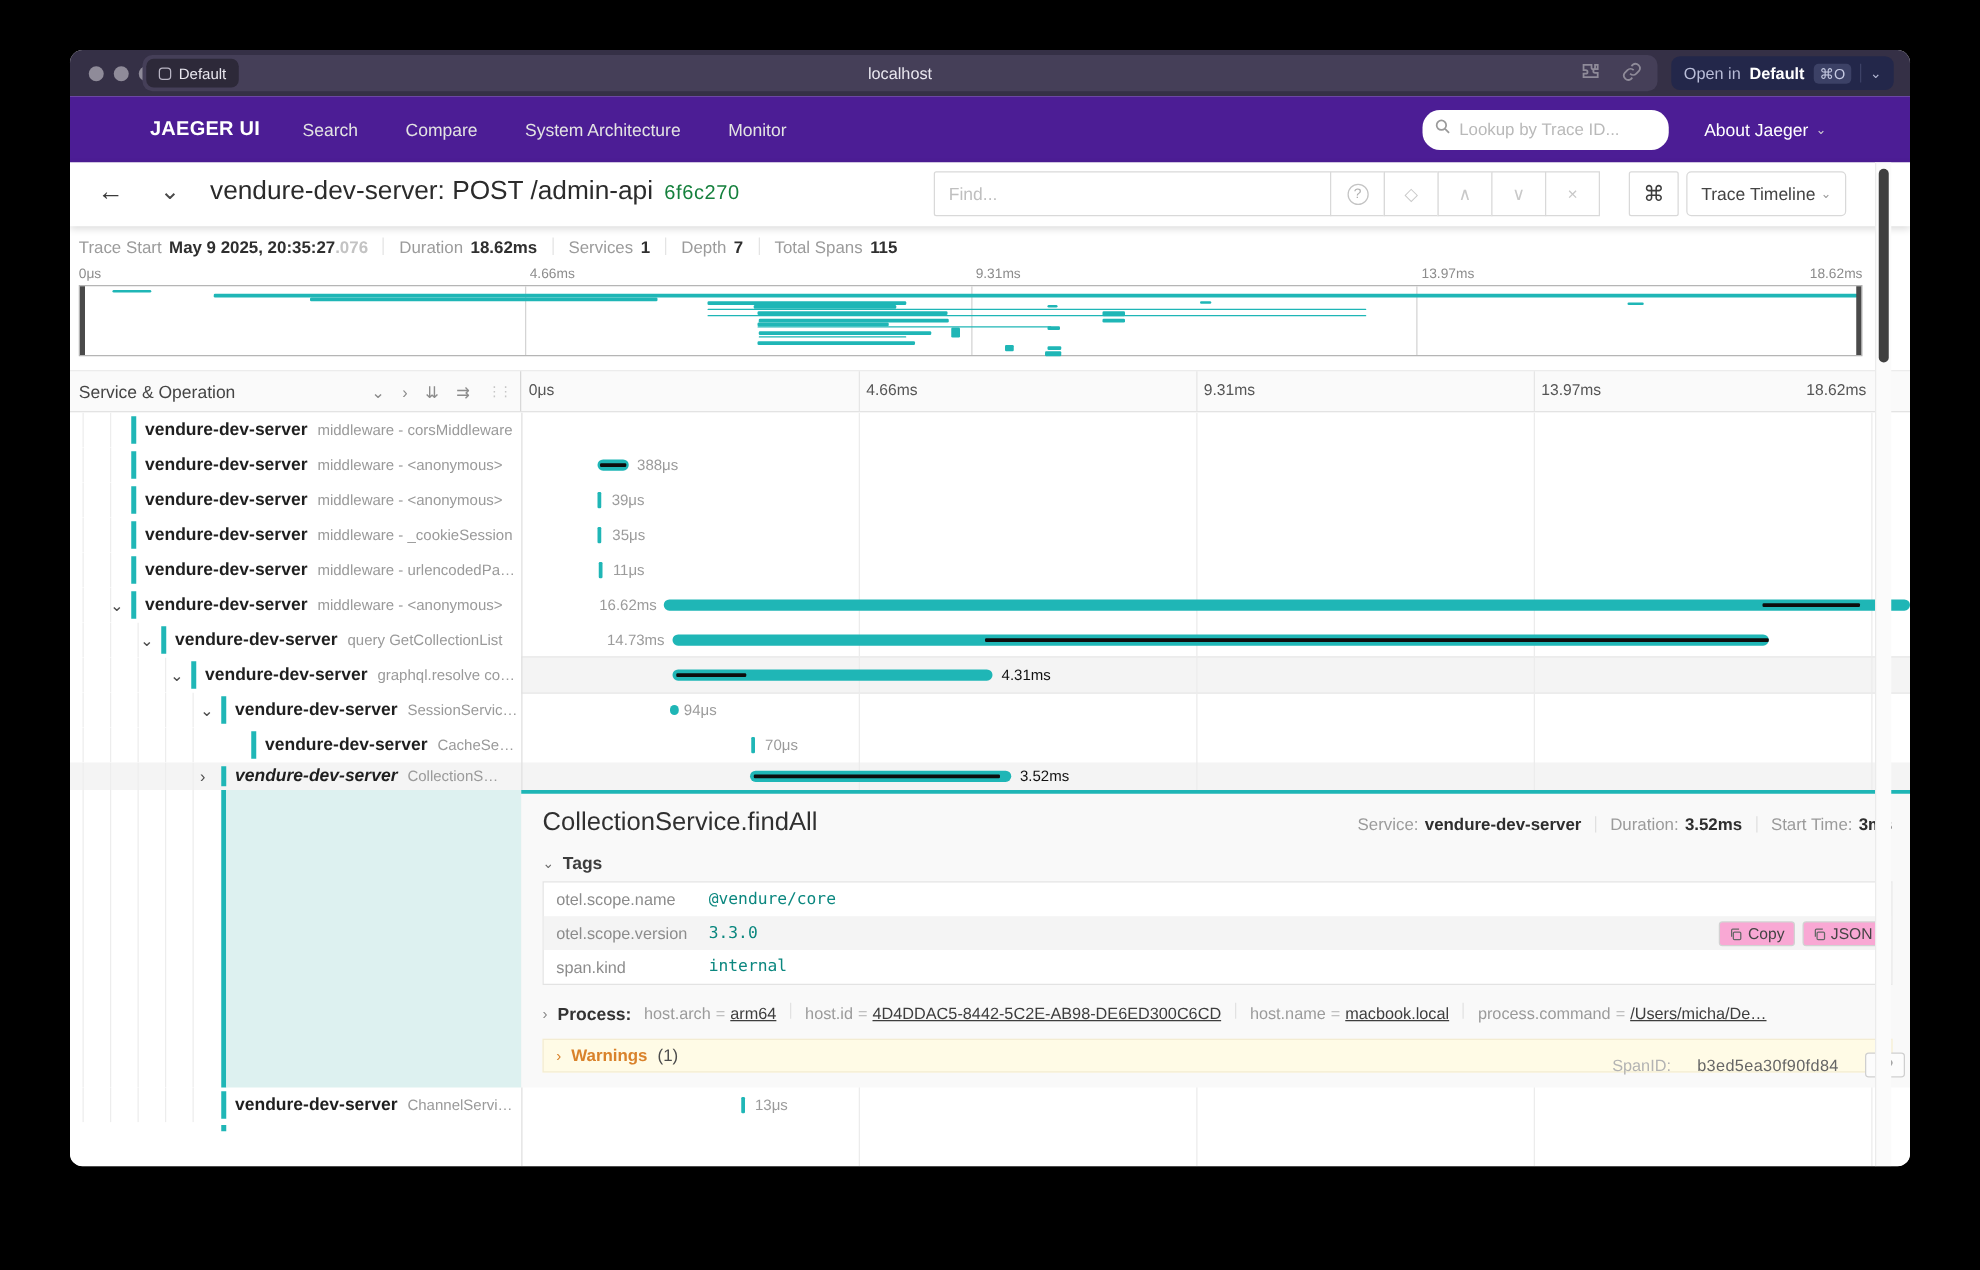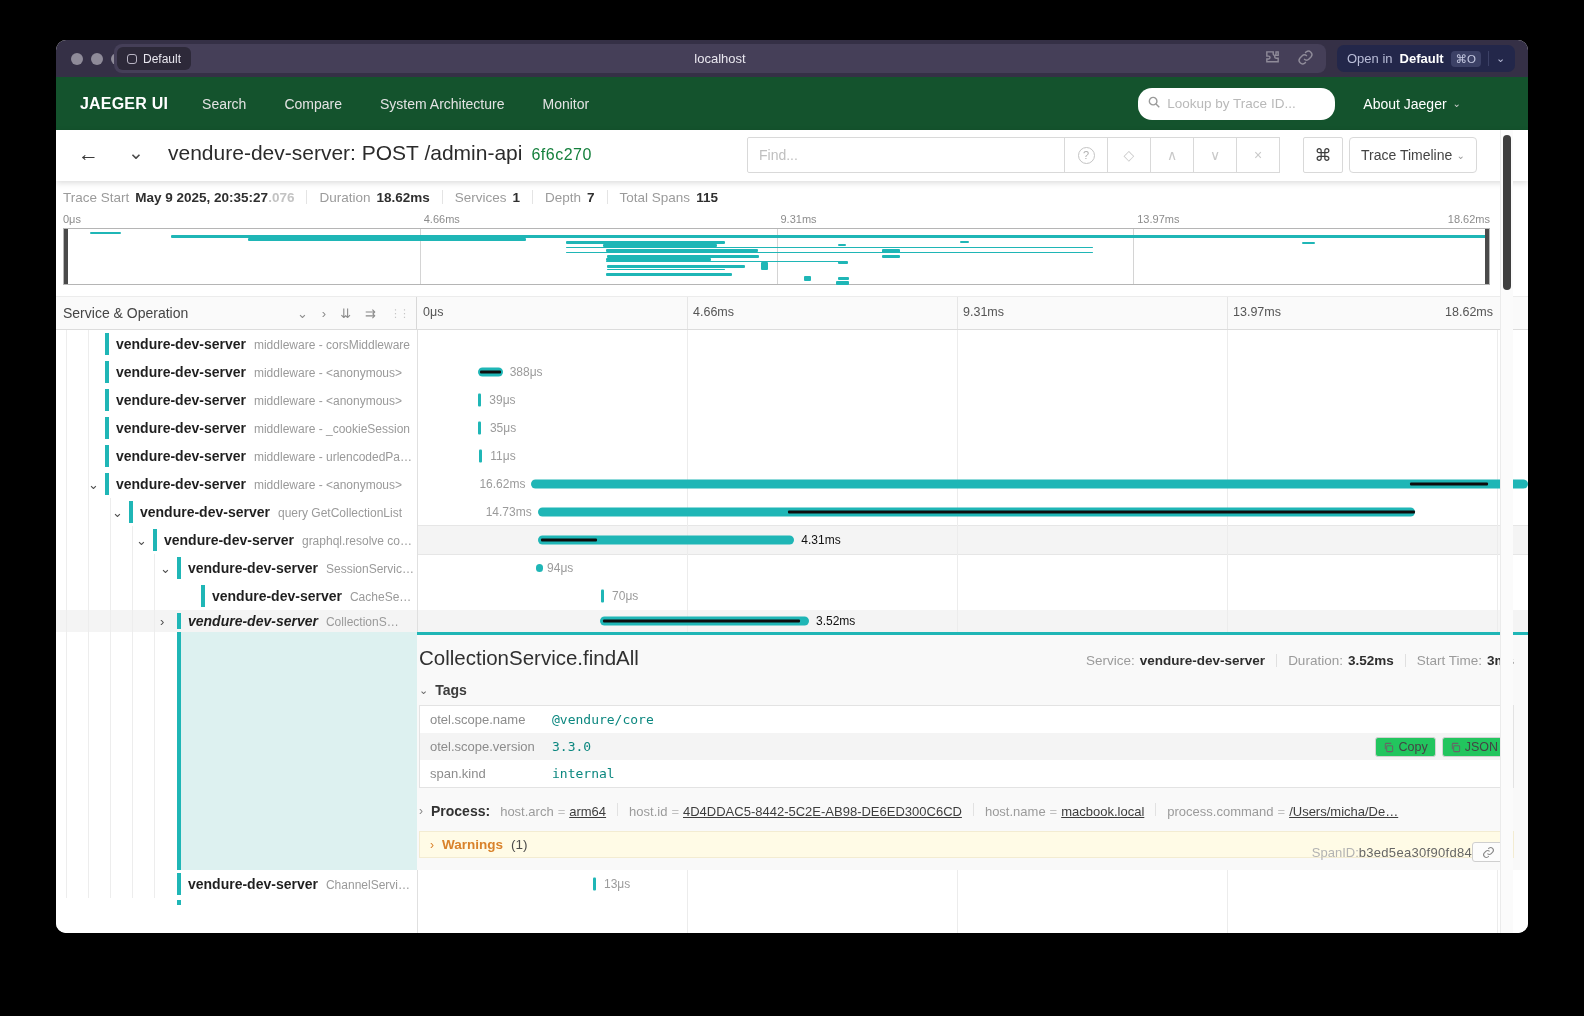--- a/index.html
+++ b/index.html
@@ -27,21 +27,21 @@
   .tb-icons{position:absolute;right:12px;top:5px;display:flex;gap:16px;align-items:center;}
   .tb-icons svg{display:block;}
   .openbtn{position:absolute;left:1281px;top:5px;height:27px;background:#23274a;border-radius:7px;display:flex;align-items:center;gap:7px;padding:0 10px;font-size:13px;}
   .openbtn .oi{color:#b9bdd8;}
   .openbtn .tg{color:#fff;font-weight:700;}
   .openbtn .sc{background:#3c4166;color:#c6cae2;border-radius:4px;padding:1px 5px;font-size:11.5px;}
   .openbtn .dv{width:1px;height:15px;background:#3c4166;}
   .openbtn .cv{color:#b9bdd8;font-size:11px;}
 
   
-  .navbar{position:absolute;left:0;top:37px;width:100%;height:53px;background:#14532d;display:flex;align-items:center;}
+  .navbar{position:absolute;left:0;top:37px;width:100%;height:53px;background:#4c1d95;display:flex;align-items:center;padding-left:40px;}
   .brand{margin-left:24px;font-size:16px;font-weight:700;color:#fff;letter-spacing:.2px;}
   .navitems{display:flex;gap:38px;margin-left:34px;}
   .navitem{font-size:14px;color:#e3e3e3;}
   .nav-right{position:absolute;right:67px;top:0;height:53px;display:flex;align-items:center;gap:28px;}
   .tracesearch{width:197px;height:32px;background:#fff;border-radius:14px;display:flex;align-items:center;padding:0 9px;gap:6px;}
   .tracesearch input{border:none;outline:none;font-size:13.5px;width:100%;color:#333;}
   .tracesearch input::placeholder{color:#b9b9b9;}
   .about{display:flex;align-items:center;gap:6px;color:#fff;font-size:14px;}
   .about .cv{font-size:10px;color:#cfcfcf;}
 
@@ -111,49 +111,49 @@
   .stripe{position:absolute;height:3px;top:3px;background:#0d0d0d;border-radius:1px;}
   .blabel{position:absolute;top:50%;transform:translateY(-50%);font-size:12px;z-index:2;white-space:nowrap;}
   .blabel.muted{color:#9b9b9b;}
   .blabel.dark{color:#111;}
 
   
   .detailrow{position:relative;display:flex;height:238px;z-index:3;}
   .dleft{position:relative;width:361px;flex:none;background:#fff;}
   .dleft .cyan{position:absolute;left:125px;right:0;top:0;bottom:0;background:var(--selection);}
   .dleft .cbar{top:0;bottom:0;}
-  .dpanel{position:relative;flex:1;background:#f9f9f9;border-top:3px solid var(--accent);padding:11px 14px 8px 2px;}
+  .dpanel{position:relative;flex:1;background:#f9f9f9;border-top:3px solid var(--accent);padding:11px 14px 8px 17px;}
   .dhead{display:flex;justify-content:space-between;align-items:baseline;}
   .dtitle{font-size:20.5px;font-weight:500;color:#303030;}
   .dmeta{font-size:13.5px;color:#9b9b9b;display:flex;align-items:baseline;}
   .dmeta b{color:#2e2e2e;margin-left:5px;font-weight:700;}
   .dmeta .sep{width:1px;height:13px;background:#e0e0e0;margin:0 11px;align-self:center;}
   .sechead{margin-top:12px;display:flex;align-items:center;gap:7px;}
   .sechead .chev{font-size:11px;color:#666;}
   .sechead .sectitle{font-size:14px;font-weight:700;color:#3d3d3d;}
   .tagtable{position:relative;margin-top:7px;border:1px solid #e3e3e3;background:#fff;}
   .tagrow{display:flex;align-items:center;height:27px;}
   .tagrow.alt{background:#f4f4f4;}
   .tagkey{width:132px;padding-left:10px;font-size:13px;color:#8c8c8c;flex:none;}
   .tagval{font-family:"DejaVu Sans Mono",monospace;font-size:13px;color:var(--tagval);}
   .tagbtns{position:absolute;right:7px;top:31px;display:flex;gap:6px;z-index:2;}
-  .minibtn{display:flex;align-items:center;gap:4px;border:1px solid #d2d2d2;border-radius:3px;background:#22c55e;padding:2px 7px;font-size:12.5px;color:#444;}
+  .minibtn{display:flex;align-items:center;gap:4px;border:1px solid #d2d2d2;border-radius:3px;background:#f9a8d4;padding:2px 7px;font-size:12.5px;color:#444;}
   .procline{margin-top:14px;display:flex;align-items:center;white-space:nowrap;overflow:hidden;}
   .procline .chev{font-size:12px;color:#8a8a8a;margin-right:8px;}
   .procline .plabel{font-size:14px;font-weight:700;color:#333;margin-right:10px;}
   .kv{font-size:13px;}
   .kv .k{color:#9b9b9b;}
   .kv .eq{color:#c0c0c0;margin:0 4px;}
   .kv .v{color:#3e3e3e;text-decoration:underline;}
   .psep{width:1px;height:13px;background:#e2e2e2;margin:0 11px;display:inline-block;}
   .warnbox{margin-top:11px;height:27px;background:var(--warnbg);border:1px solid #f3ecd2;display:flex;align-items:center;padding-left:10px;gap:8px;}
   .warnbox .chev{font-size:12px;color:var(--warntext);}
   .warnbox .wlabel{font-size:13.5px;font-weight:600;color:var(--warntext);}
   .warnbox .wcount{font-size:13.5px;color:#4c4c4c;}
-  .spanidrow{position:absolute;right:24px;bottom:8px;display:flex;align-items:center;gap:0;}
+  .spanidrow{position:absolute;right:4px;bottom:8px;display:flex;align-items:center;gap:21px;}
   .spanidrow .silabel{font-size:13px;color:#b3b3b3;}
   .spanidrow .sival{font-size:13px;color:#666;letter-spacing:.3px;}
   .linkbtn{width:32px;height:20px;border:1px solid #cfcfcf;border-radius:3px;background:#fcfcfc;display:flex;align-items:center;justify-content:center;}
 
   .partial{position:relative;height:7px;background:#fff;}
   .partial .cbar{top:2px;bottom:0;}
 
   
   .vscroll{position:absolute;left:1444px;top:90px;bottom:0;width:13px;background:#fbfbfb;border-left:1px solid #ebebeb;z-index:8;}
   .vthumb{position:absolute;left:2px;top:5px;width:8px;height:155px;background:#3f3f3f;border-radius:4px;}

